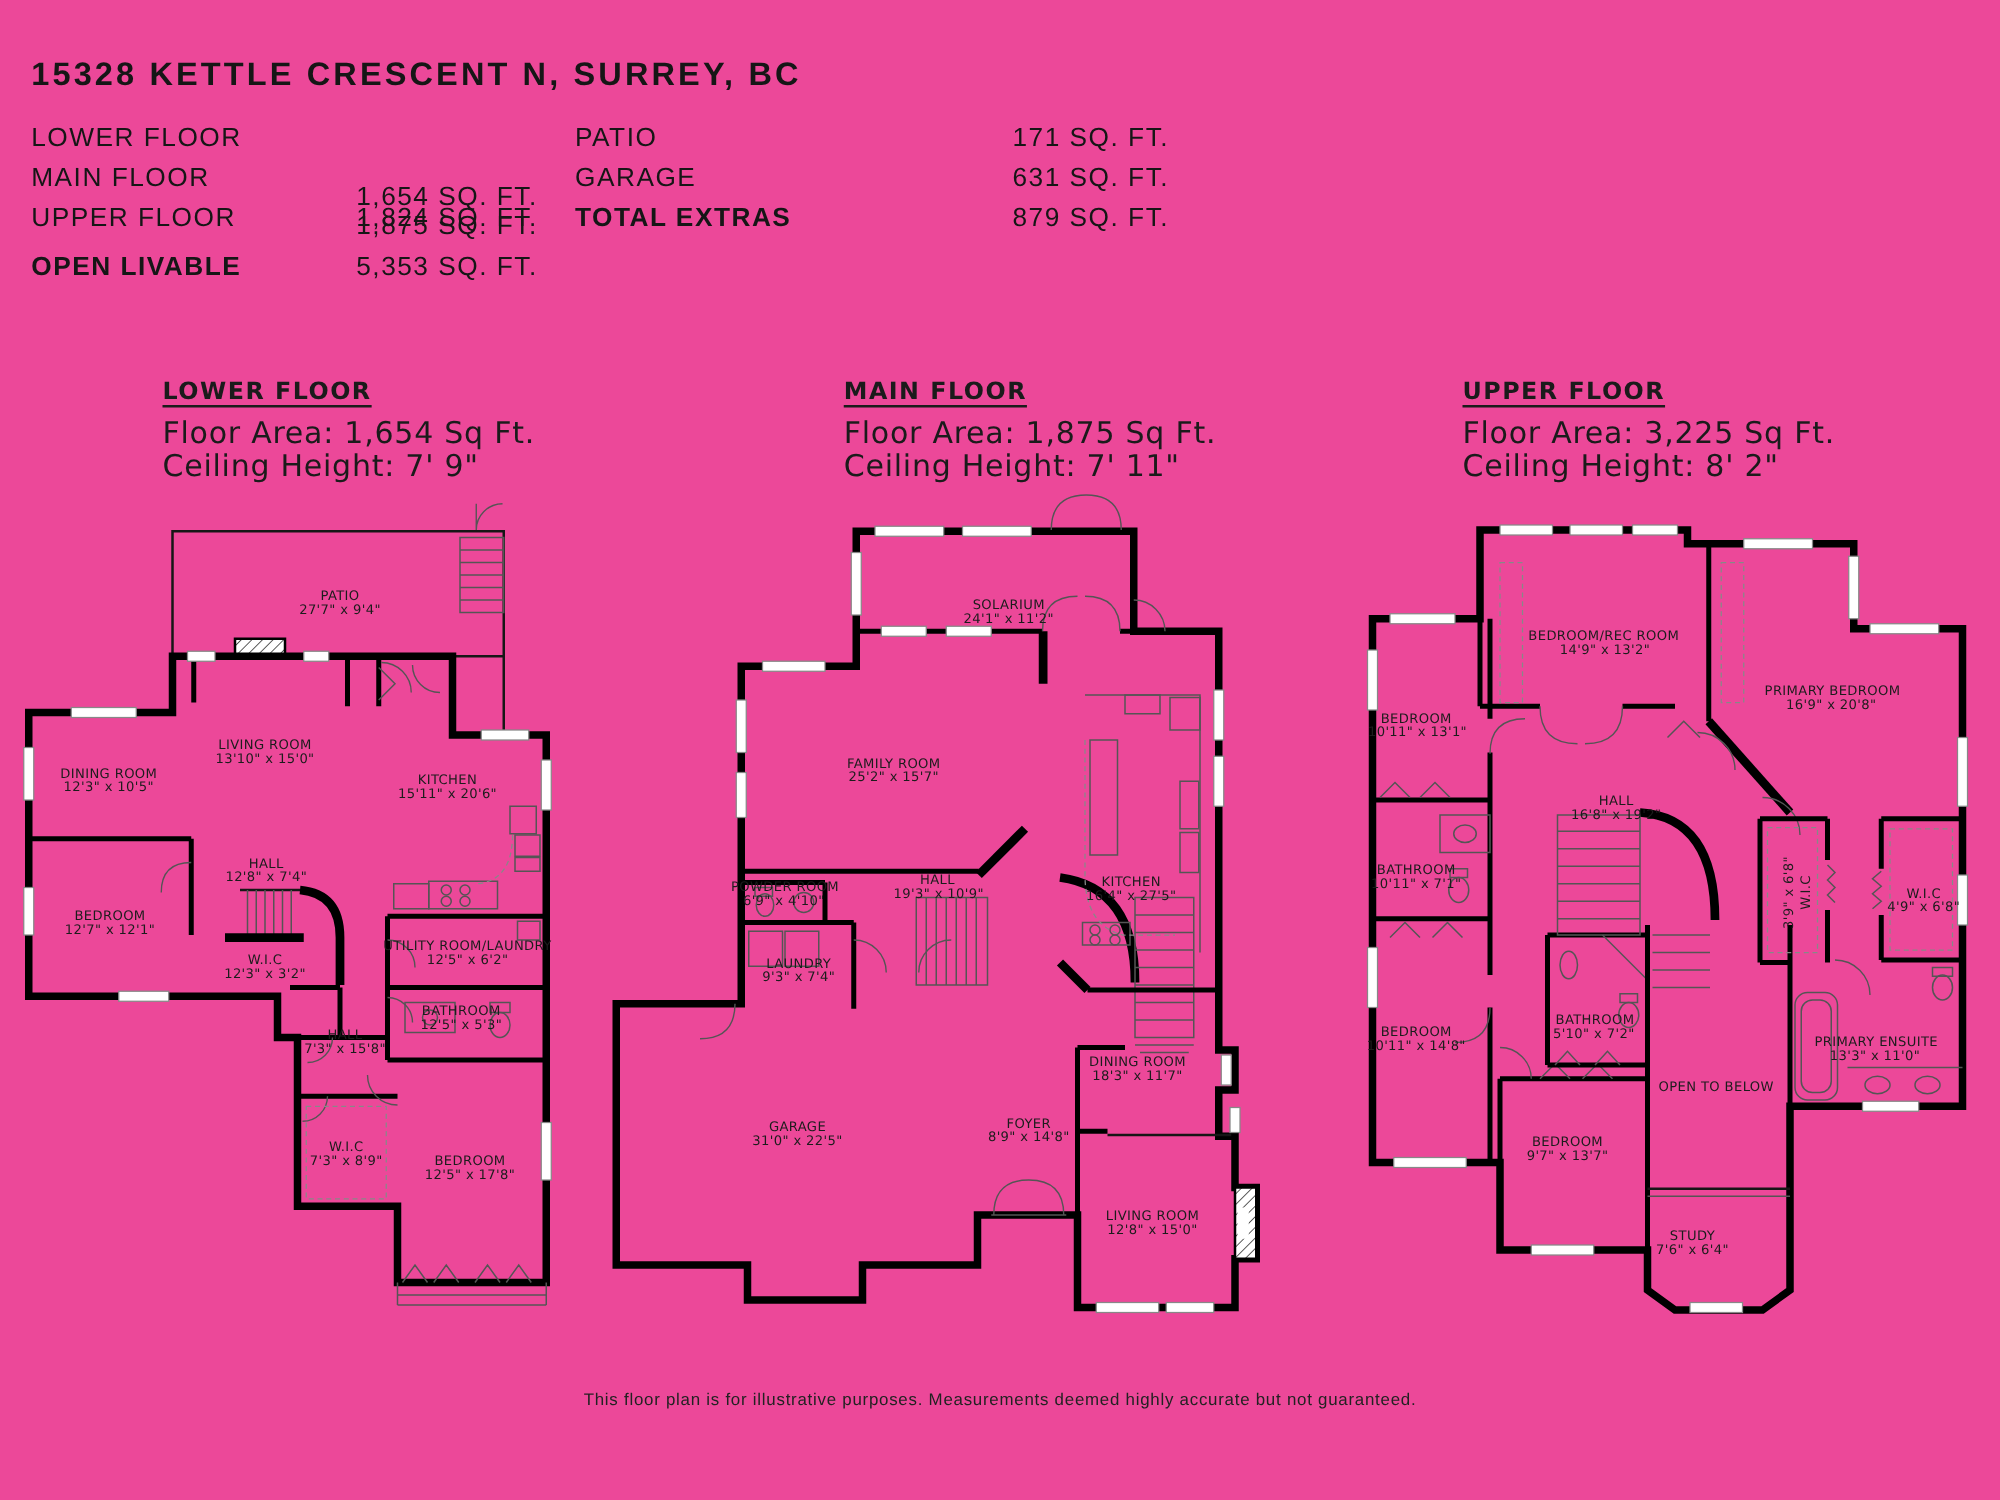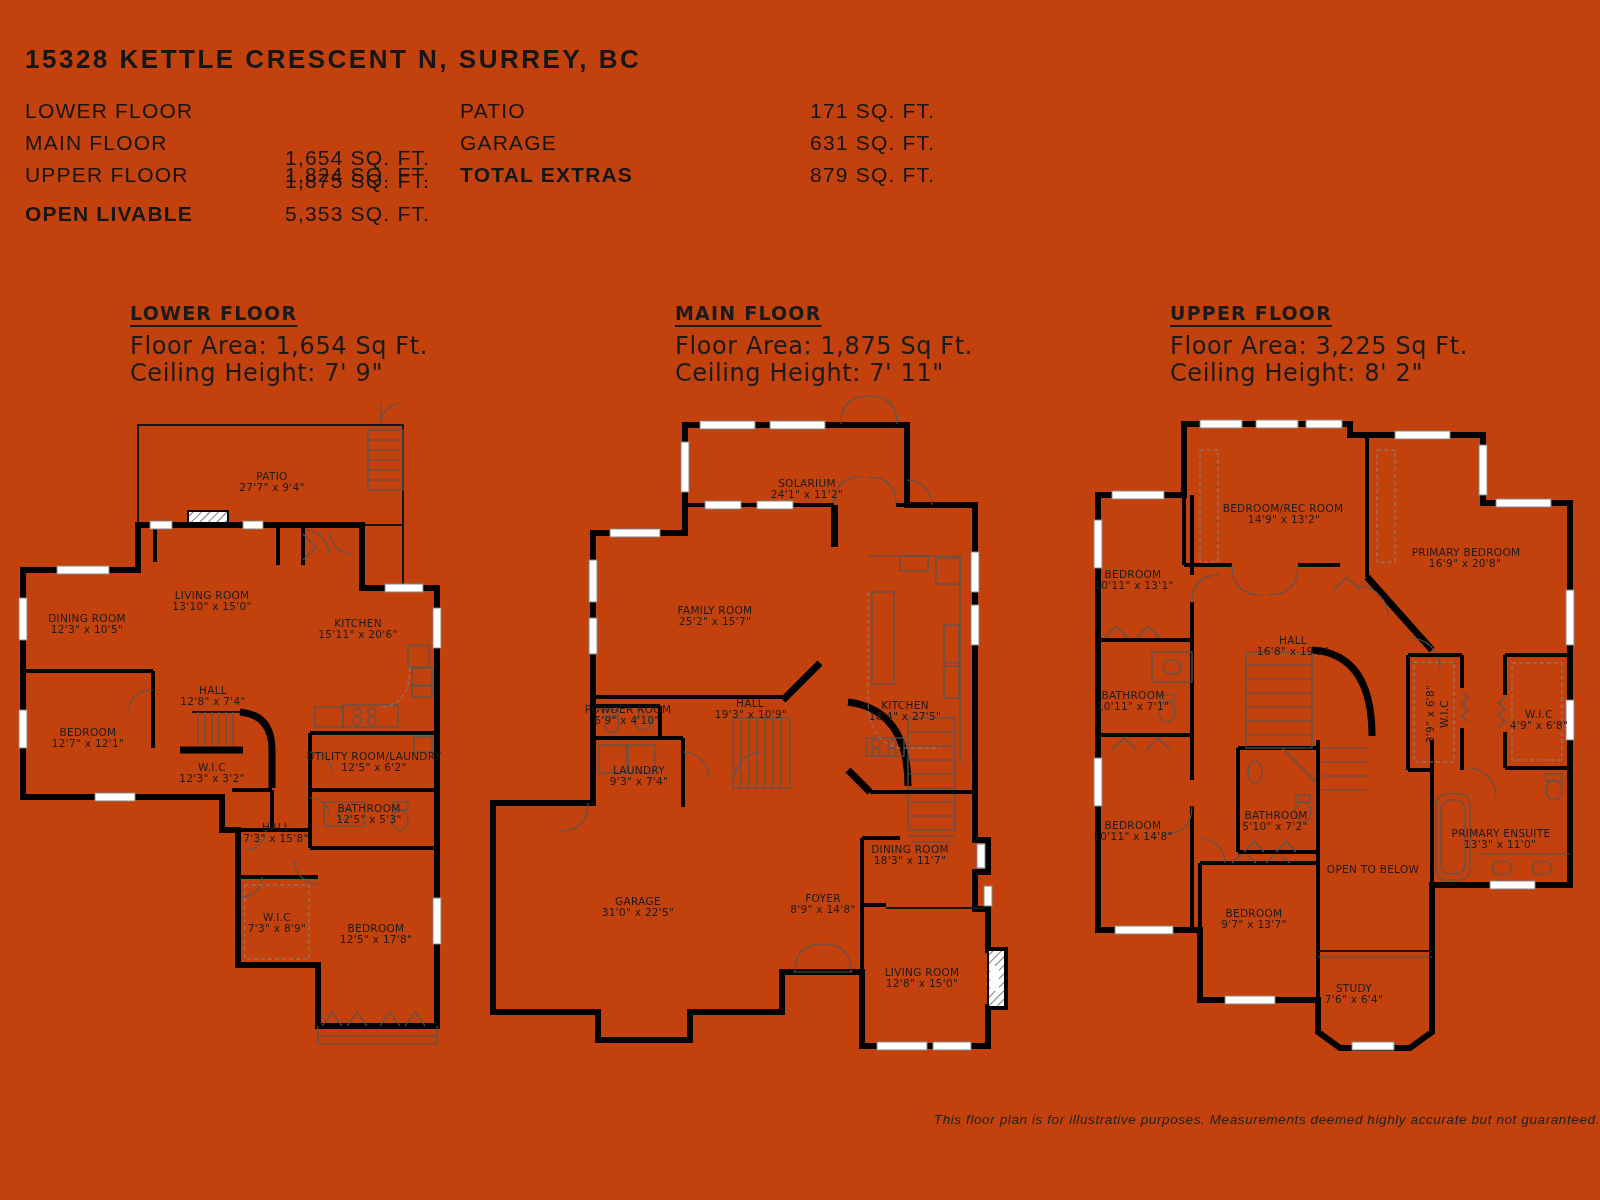--- a/index.html
+++ b/index.html
@@ -1,16 +1,16 @@
 <!DOCTYPE html>
 <html><head>
 <meta charset="utf-8">
 <style>
   html,body{margin:0;padding:0;background:#fff;}
-  #page{position:relative;width:1600px;height:1200px;background:#c2410c;overflow:hidden;
+  #page{position:relative;width:1600px;height:1200px;background:#ec4899;overflow:hidden;
         font-family:"Liberation Sans",sans-serif;color:#111;}
   .title{position:absolute;left:25px;top:44px;font-size:26px;font-weight:700;
          letter-spacing:2.5px;color:#161616;}
   .srow{position:absolute;font-size:21px;letter-spacing:1.2px;color:#161616;}
   .srow .lab{position:absolute;left:0;top:0;white-space:nowrap;}
   .srow .val{position:absolute;top:0;white-space:nowrap;}
   .bold{font-weight:700;}
   .fhead{position:absolute;font-family:"DejaVu Sans",sans-serif;color:#1b1b1b;}
   .fhead .fname{font-size:19px;font-weight:700;letter-spacing:1.2px;
                 text-decoration:underline;text-underline-offset:5px;
@@ -21,22 +21,22 @@
   .wi{stroke:#000;stroke-width:4;fill:none;}
   .wd{stroke:#000;stroke-width:7;fill:none;}
   .wt{stroke:#161616;stroke-width:2;fill:none;}
   .thin{stroke:#555;stroke-width:1.2;fill:none;}
   .thind{stroke:#888;stroke-width:1;fill:none;stroke-dasharray:4 3;}
   .door{stroke:#555;stroke-width:1.1;fill:none;}
   .win{fill:#fff;stroke:#888;stroke-width:1;}
   .hatch{fill:url(#hatchp);stroke:#000;stroke-width:2;}
   text.lbl{font-family:"DejaVu Sans",sans-serif;font-size:10.5px;fill:#1c1c1c;
            letter-spacing:.3px;text-anchor:middle;}
-  .footer{position:absolute;left:0;top:1112px;width:1600px;text-align:right;
-          font-size:13.5px;letter-spacing:.6px;color:#222;font-style:italic;}
+  .footer{position:absolute;left:0;top:1112px;width:1600px;text-align:center;
+          font-size:13.5px;letter-spacing:.6px;color:#222;}
 </style>
 </head>
 <body>
 
 <div id="page">
 
   <div class="title">15328 KETTLE CRESCENT N, SURREY, BC</div>
 
   <div class="srow" style="left:25px;top:99px;">
     <span class="lab">LOWER FLOOR</span>

